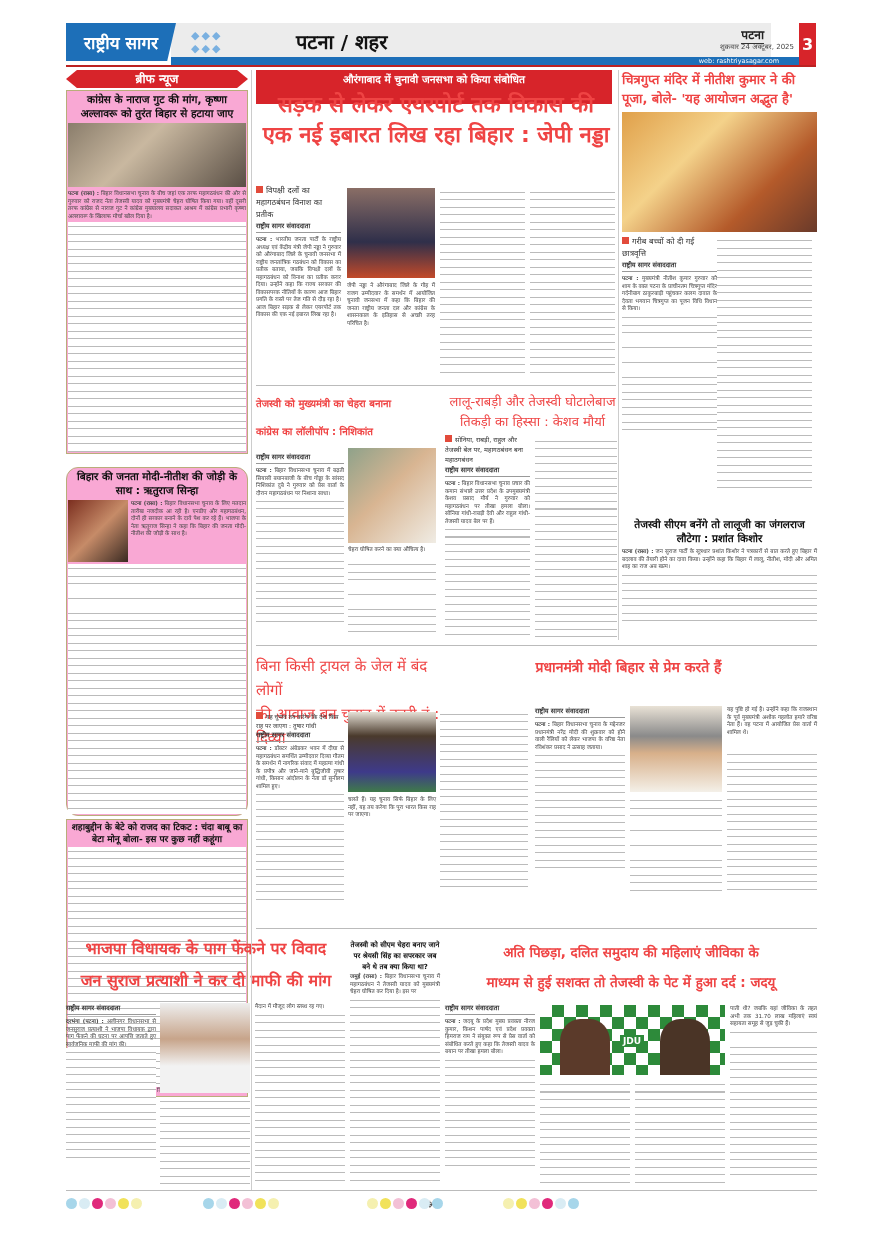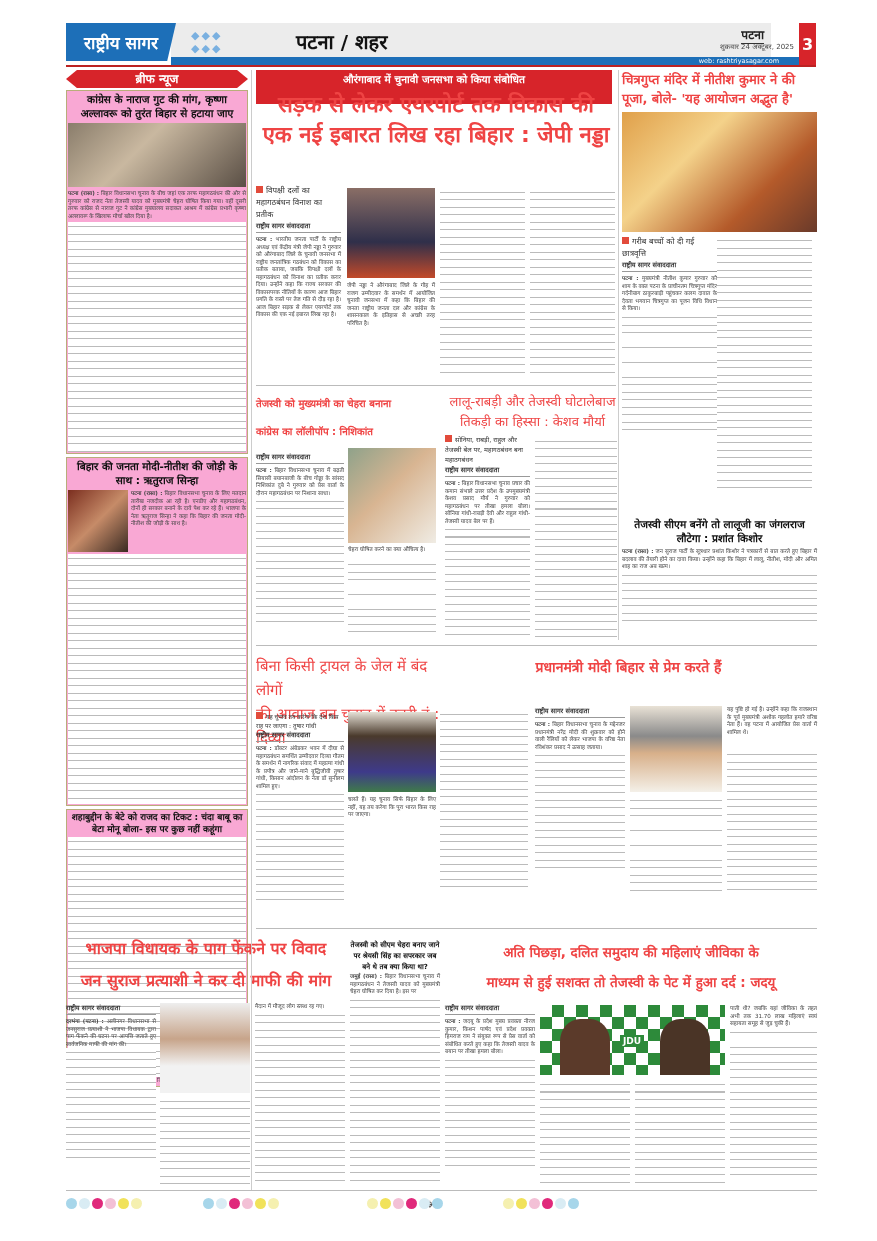--- a/index.html
+++ b/index.html
@@ -49,21 +49,21 @@
 <div class="redline"></div>
 
 <div class="col-left">
   <div class="brief-band">ब्रीफ न्यूज</div>
   <div class="boxed" style="margin-top:2px;">
     <div class="hd-sm">कांग्रेस के नाराज गुट की मांग, कृष्णा अल्लावरू को तुरंत बिहार से हटाया जाए</div>
     <div class="photo" style="height:64px;margin:3px 0;"></div>
     <div class="body-text"><b>पटना (रासा) :</b> <span>बिहार विधानसभा चुनाव के बीच जहां एक तरफ महागठबंधन की ओर से गुरुवार को राजद नेता तेजस्वी यादव को मुख्यमंत्री चेहरा घोषित किया गया। वहीं दूसरी तरफ कांग्रेस से नाराज गुट ने कांग्रेस मुख्यालय सदाकत आश्रम में कांग्रेस प्रभारी कृष्णा अल्लावरू के खिलाफ मोर्चा खोल दिया है।</span></div>
     <div class="lines" style="height:230px;margin-top:2px;"></div>
   </div>
-  <div class="boxed" style="margin-top:3px;">
+  <div class="boxed" style="margin-top:13px;border-radius:12px;">
     <div class="hd-sm">बिहार की जनता मोदी-नीतीश की जोड़ी के साथ : ऋतुराज सिन्हा</div>
     <div style="display:flex;gap:3px;margin-top:3px;">
       <div class="photo" style="width:60px;height:62px;flex:none;background:linear-gradient(135deg,#7b2e1f,#c68b68 50%,#3a2a22);"></div>
       <div class="body-text"><b>पटना (रासा) :</b> <span>बिहार विधानसभा चुनाव के लिए मतदान तारीख नजदीक आ रही है। एनडीए और महागठबंधन, दोनों ही सरकार बनाने के दावे पेश कर रहे हैं। भाजपा के नेता ऋतुराज सिन्हा ने कहा कि बिहार की जनता मोदी-नीतीश की जोड़ी के साथ है।</span></div>
     </div>
     <div class="lines" style="height:250px;margin-top:2px;"></div>
   </div>
   <div class="boxed" style="margin-top:3px;">
     <div class="hd-sm" style="font-size:9px;line-height:12px;">शहाबुद्दीन के बेटे को राजद का टिकट : चंदा बाबू का बेटा मोनू बोला- इस पर कुछ नहीं कहूंगा</div>
     <div class="lines" style="height:240px;margin-top:2px;"></div>

